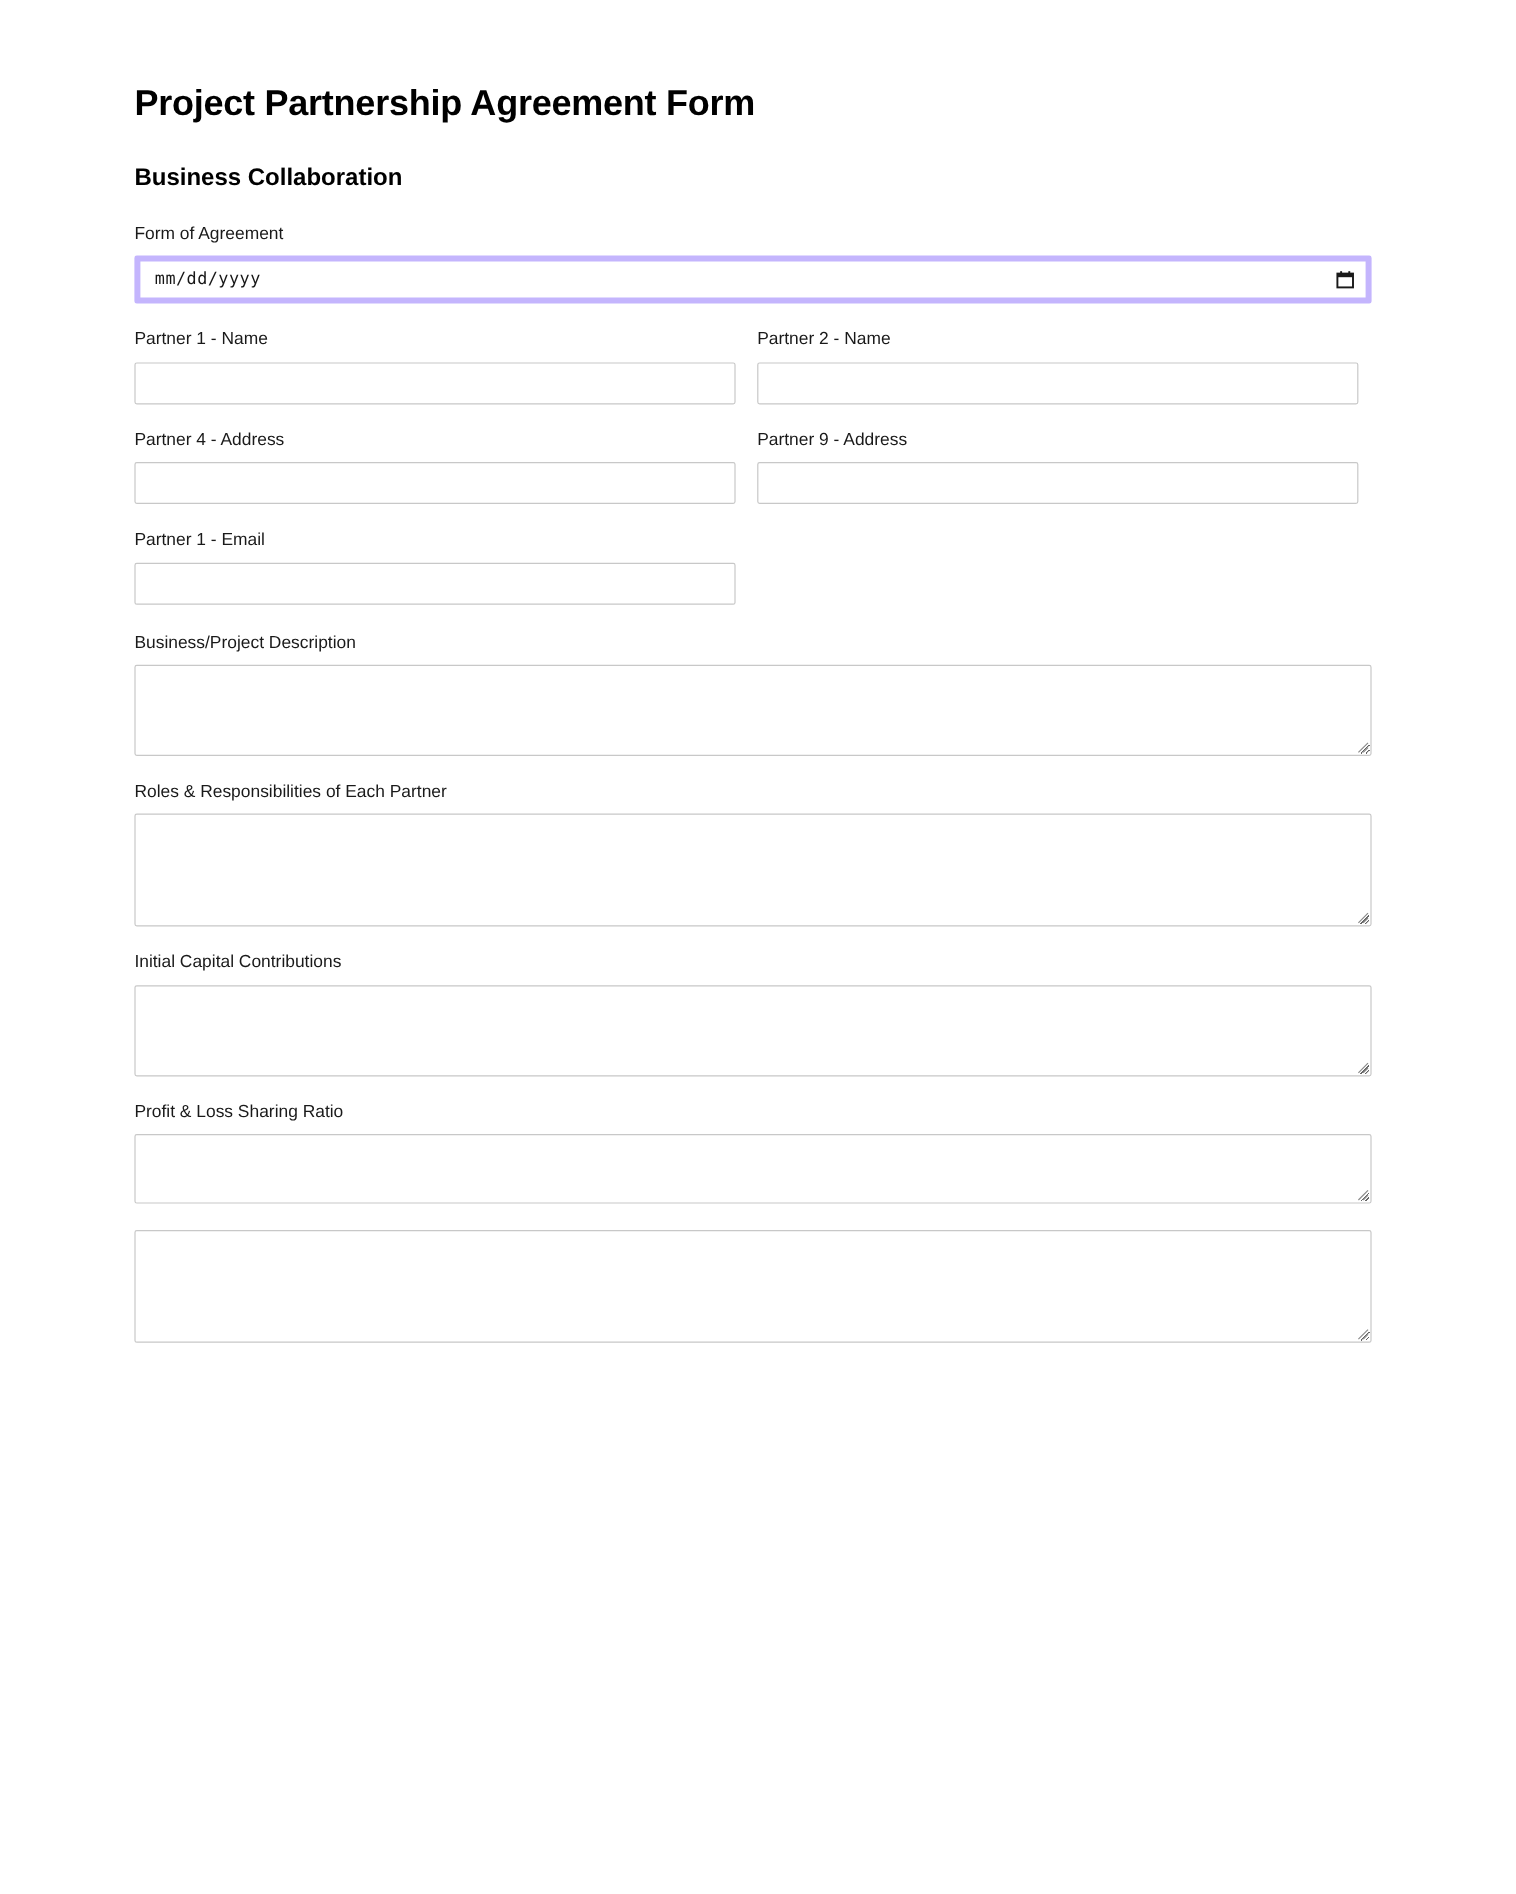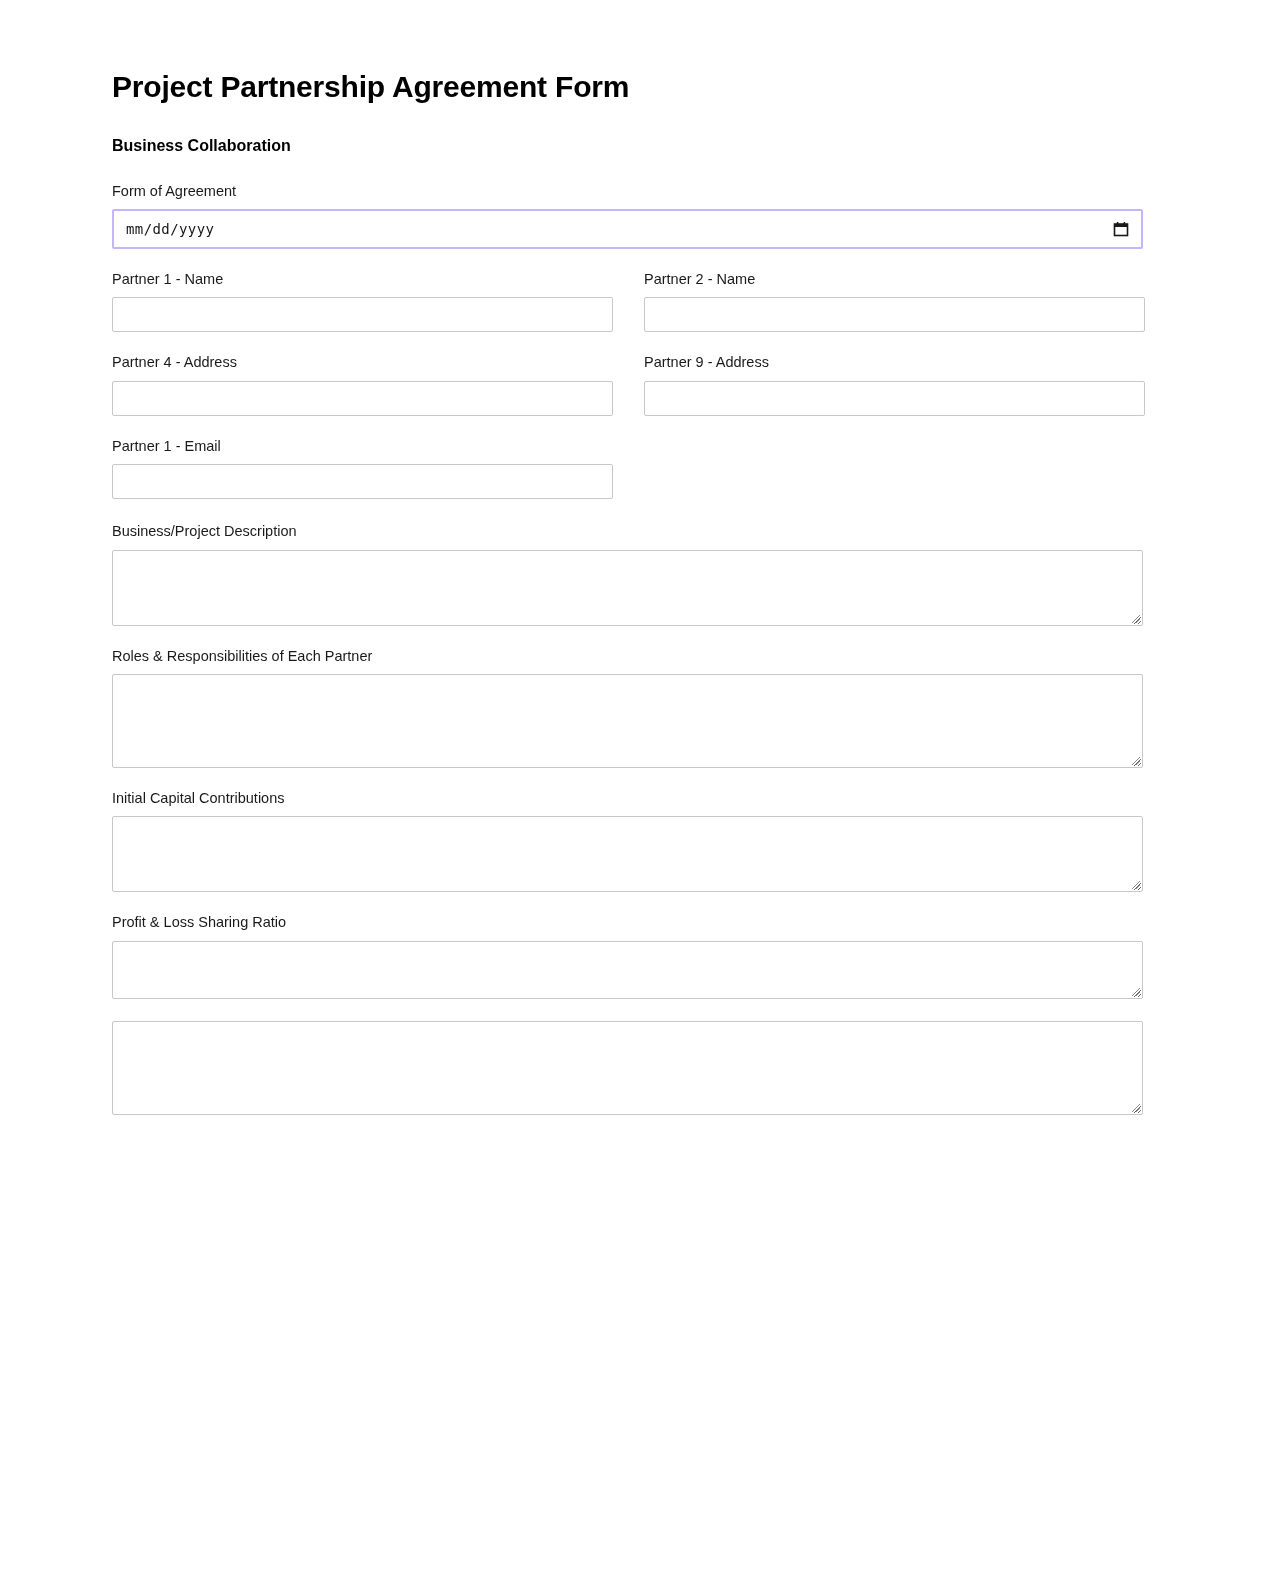--- a/index.html
+++ b/index.html
@@ -23,21 +23,21 @@
   .form-title {
     font-size: 30px;
     font-weight: bold;
     letter-spacing: -0.2px;
     margin: 0 0 34px 0;
     line-height: 1.1;
     color: #000;
   }
 
   .form-subtitle {
-    font-size: 16px;
+    font-size: 20px;
     font-weight: bold;
     margin: 0 0 28px 0;
     line-height: 1.1;
     color: #000;
   }
 
   .field-block {
     margin-bottom: 22px;
   }
 
@@ -66,21 +66,21 @@
 
   .date-row {
     position: relative;
     width: 1031px;
   }
   .date-input {
     display: flex;
     align-items: center;
     width: 1031px;
     height: 40px;
-    border: 2px solid #c4b5fd;
+    border: 5px solid #c4b5fd;
     border-radius: 2px;
     background: #ffffff;
     padding: 0 12px;
     text-align: right;
   }
   .date-placeholder {
     font-family: "DejaVu Sans Mono", monospace;
     font-size: 14px;
     letter-spacing: 0.4px;
     color: #161616;
@@ -91,21 +91,21 @@
     right: 14px;
     top: 50%;
     transform: translateY(-50%);
     width: 16px;
     height: 16px;
     display: block;
   }
 
   .two-col {
     display: flex;
-    gap: 31px;
+    gap: 18px;
     margin-bottom: 22px;
     align-items: flex-end;
   }
   .col {
     width: 501px;
     flex: 0 0 501px;
   }
   .col .field-label { margin-bottom: 9px; }
 
   .textarea-field {

